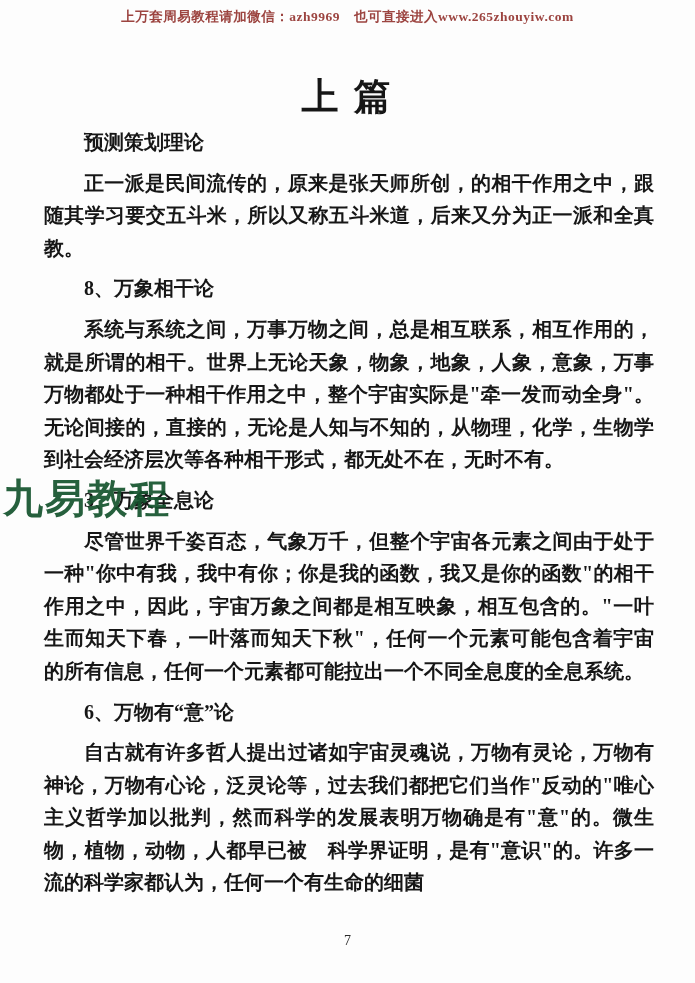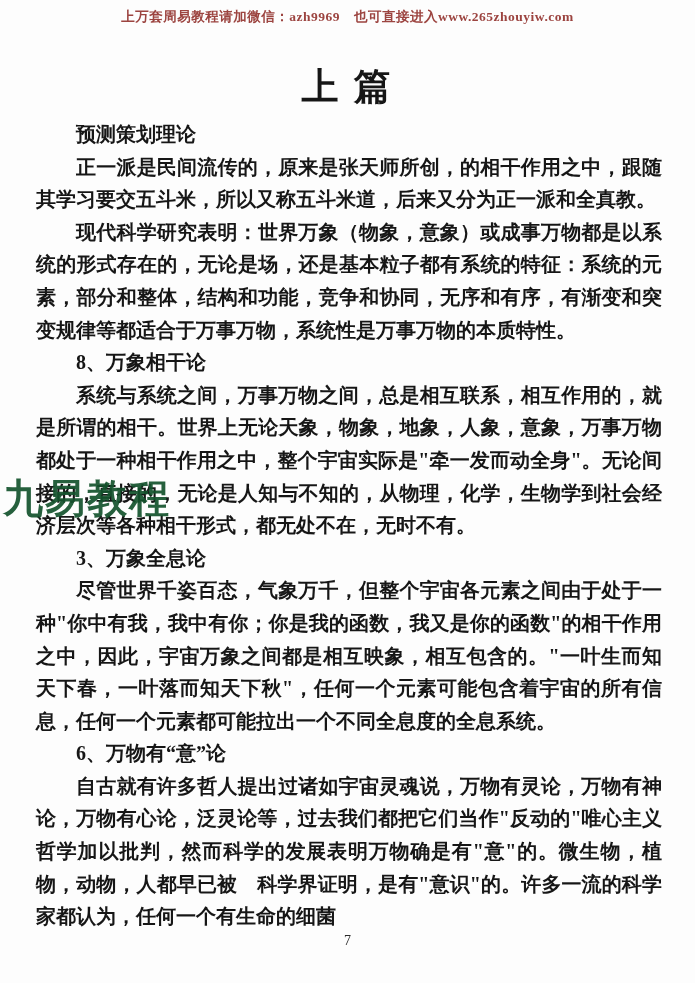--- a/index.html
+++ b/index.html
@@ -21,39 +21,39 @@
     text-align: center;
     font-size: 13.5px;
     font-weight: bold;
     letter-spacing: 0.5px;
   }
   .title {
     position: absolute;
     top: 62px;
     left: 0;
     right: 0;
-    margin: 0;
+    margin: 10px;
     text-align: center;
     font-size: 37px;
     font-weight: bold;
     white-space: pre;
     letter-spacing: 3px;
   }
   .content {
     position: absolute;
     top: 118px;
     left: 36px;
     right: 33px;
     font-size: 20px;
     font-weight: bold;
     line-height: 32.6px;
     text-align: justify;
   }
   .block {
-    margin: 0;
+    margin: 8px;
     text-indent: 2em;
     font-family: Liberation Serif, serif;
   }
   .watermark {
     position: absolute;
     left: 3px;
     top: 471px;
     font-size: 40px;
     font-weight: bold;
     font-family: "Liberation Sans", "DejaVu Sans", sans-serif;
@@ -77,21 +77,20 @@
 
 <div class="page">
 
   <div class="header" style="color: rgb(156, 68, 64);">上万套周易教程请加微信：azh9969　也可直接进入www.265zhouyiw.com</div>
 
   <h1 class="title">上 篇</h1>
 
   <div class="content" id="content">
       <p class="block heading">预测策划理论</p>
       <p class="block paragraph">正一派是民间流传的，原来是张天师所创，的相干作用之中，跟随其学习要交五斗米，所以又称五斗米道，后来又分为正一派和全真教。</p>
-      <p class="block paragraph">现代科学研究表明：世界万象（物象，意象）或成事万物都是以系统的形式存在的，无论是场，还是基本粒子都有系统的特征：系统的元素，部分和整体，结构和功能，竞争和协同，无序和有序，有渐变和突变规律等都适合于万事万物，系统性是万事万物的本质特性。</p>
       <p class="block heading">8、万象相干论</p>
       <p class="block paragraph">系统与系统之间，万事万物之间，总是相互联系，相互作用的，就是所谓的相干。世界上无论天象，物象，地象，人象，意象，万事万物都处于一种相干作用之中，整个宇宙实际是"牵一发而动全身"。无论间接的，直接的，无论是人知与不知的，从物理，化学，生物学到社会经济层次等各种相干形式，都无处不在，无时不有。</p>
       <p class="block heading">3、万象全息论</p>
       <p class="block paragraph">尽管世界千姿百态，气象万千，但整个宇宙各元素之间由于处于一种"你中有我，我中有你；你是我的函数，我又是你的函数"的相干作用之中，因此，宇宙万象之间都是相互映象，相互包含的。"一叶生而知天下春，一叶落而知天下秋"，任何一个元素可能包含着宇宙的所有信息，任何一个元素都可能拉出一个不同全息度的全息系统。</p>
       <p class="block heading">6、万物有“意”论</p>
       <p class="block paragraph">自古就有许多哲人提出过诸如宇宙灵魂说，万物有灵论，万物有神论，万物有心论，泛灵论等，过去我们都把它们当作"反动的"唯心主义哲学加以批判，然而科学的发展表明万物确是有"意"的。微生物，植物，动物，人都早已被　科学界证明，是有"意识"的。许多一流的科学家都认为，任何一个有生命的细菌</p>
     </div>
 
   <div class="watermark" style="color: #14532d;">九易教程</div>
 

